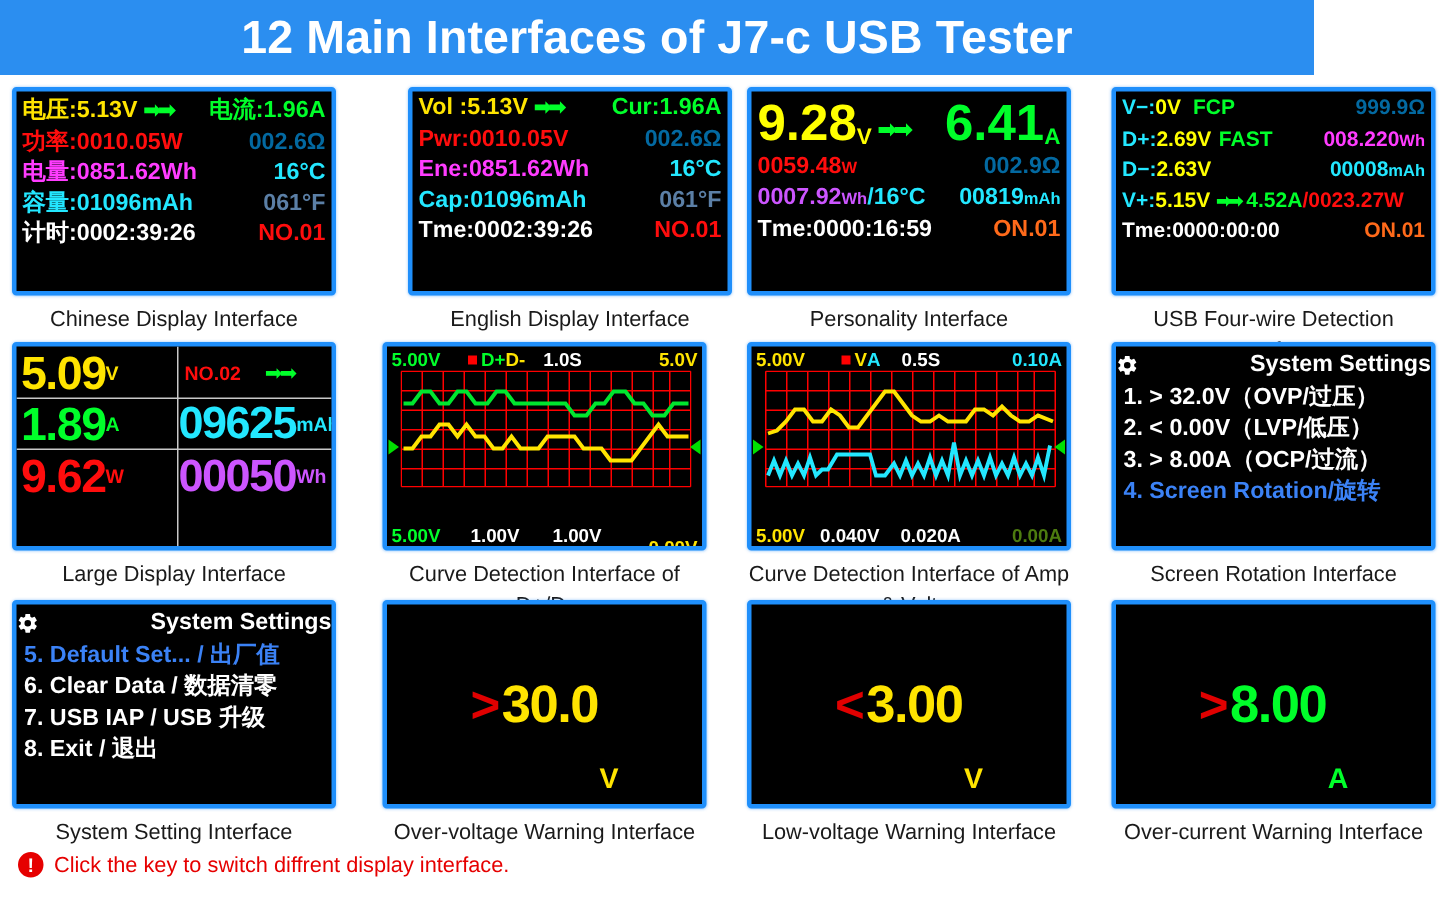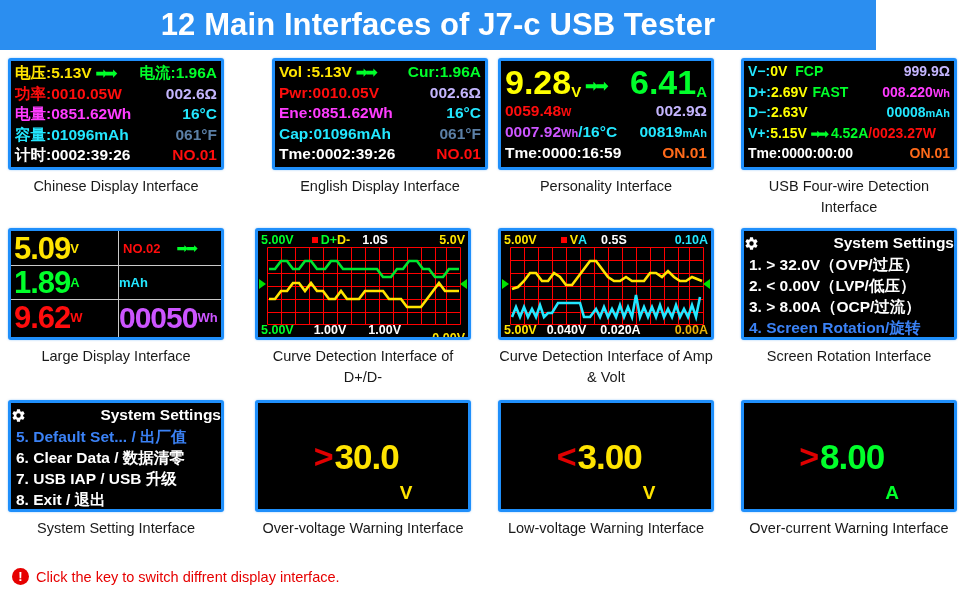--- a/index.html
+++ b/index.html
@@ -22,21 +22,21 @@
     font-size: 31px;
     font-weight: bold;
     letter-spacing: 0.1px;
     font-family: "Liberation Sans", sans-serif;
   }
 
   
   .cell { position: absolute; }
   .panel {
     position: relative;
-    width: 216px; height: 112px;
+    width: 216px; height: 139px;
     background: #000000;
     border: 3px solid #1f8ffb;
     border-radius: 3px;
     overflow: hidden;
     box-shadow: 0 0 2px rgba(30,140,250,0.5);
   }
   .caption {
     width: 216px;
     margin-top: 6px;
     text-align: center;
@@ -65,21 +65,21 @@
   .f13 { font-size: 14px; }
   .unit { font-size: 11px; }
 
   .c-yellow  { color: #ffe400; }
   .c-yel2    { color: #ffff00; }
   .c-green   { color: #00ff2a; }
   .c-red     { color: #ff0d0d; }
   .c-magenta { color: #ff3cff; }
   .c-violet  { color: #cc55ff; }
   .c-cyan    { color: #23e7ff; }
-  .c-blue    { color: #c4b5fd; }
+  .c-blue    { color: #0369a1; }
   .c-white   { color: #ffffff; }
   .c-grey    { color: #5b7fa6; }
   .c-orange  { color: #ff6a1a; }
 
   .arrows { color: #00ff2a; font-size: 14px; letter-spacing: -2px; padding: 0 4px; }
 
   
   .pers-big { font-size: 34px; font-weight: bold; line-height: 36px; }
   .pers-u { font-size: 15px; font-weight: bold; }
 
@@ -380,20 +380,21 @@
         </div>
         <div class="lg-cell" style="padding-left:5px;">
           <span class="lg-no" style="color:#ff0d0d">NO.02</span>
           <span class="arrows" style="font-size:14px; padding-left:16px;">➡➡</span>
         </div>
         <div class="lg-cell">
           <span class="lg-num" style="color:#00ff2a">1.89</span>
             <span class="lg-u" style="color:#00ff2a">A</span>
         </div>
         <div class="lg-cell" style="padding-left:1px;">
+          <span class="lg-num sm" style="color:#23e7ff">09625</span>
             <span class="lg-u" style="color:#23e7ff">mAh</span>
         </div>
         <div class="lg-cell">
           <span class="lg-num" style="color:#ff0d0d">9.62</span>
             <span class="lg-u" style="color:#ff0d0d">W</span>
         </div>
         <div class="lg-cell" style="padding-left:1px;">
           <span class="lg-num sm" style="color:#cc55ff">00050</span>
             <span class="lg-u" style="color:#cc55ff">Wh</span>
         </div>
@@ -502,21 +503,21 @@
           <polyline fill="none" stroke="#ffe400" stroke-width="2.6" points="2,42 8,40 14,34 20,26 26,26 32,34 38,34 44,26 50,30 56,38 62,38 68,30 74,22 80,14 86,14 92,22 98,30 104,34 110,34 116,30 122,34 128,34 134,34 140,26 146,26 152,30 158,24 164,30 170,34 176,34 182,30 192,34"></polyline>
           <polyline fill="none" stroke="#23e7ff" stroke-width="2.6" points="2,70 6,60 10,70 14,60 18,70 22,62 26,70 30,58 34,70 38,66 42,66 48,56 56,56 64,56 70,56 74,70 80,70 86,62 90,70 94,60 98,70 102,62 106,70 110,58 114,70 118,60 122,70 126,48 130,70 134,60 138,70 142,60 146,70 150,58 154,70 158,62 162,70 166,58 170,70 174,62 178,70 182,58 186,70 190,50"></polyline>
         </svg>
       </div>
       <div class="tri-l"></div>
       <div class="tri-r"></div>
       <div class="scope-bot">
         <span style="color:#ffe400">5.00V</span>
         <span style="color:#ffffff; margin-left:10px;">0.040V</span>
         <span style="color:#ffffff; margin-left:14px;">0.020A</span>
-        <span style="color:#eab308; margin-left:auto;">0.00A</span>
+        <span style="color:#4d7c0f; margin-left:auto;">0.00A</span>
       </div>
     </div>
     <div class="caption">Curve Detection Interface of Amp &amp; Volt</div>
   </div>
 
   <div class="cell" style="left:741px; top:228px;">
     <div class="panel">
       <div class="settings">
         <div class="set-title">
           <svg width="15" height="15" viewBox="0 0 24 24">

